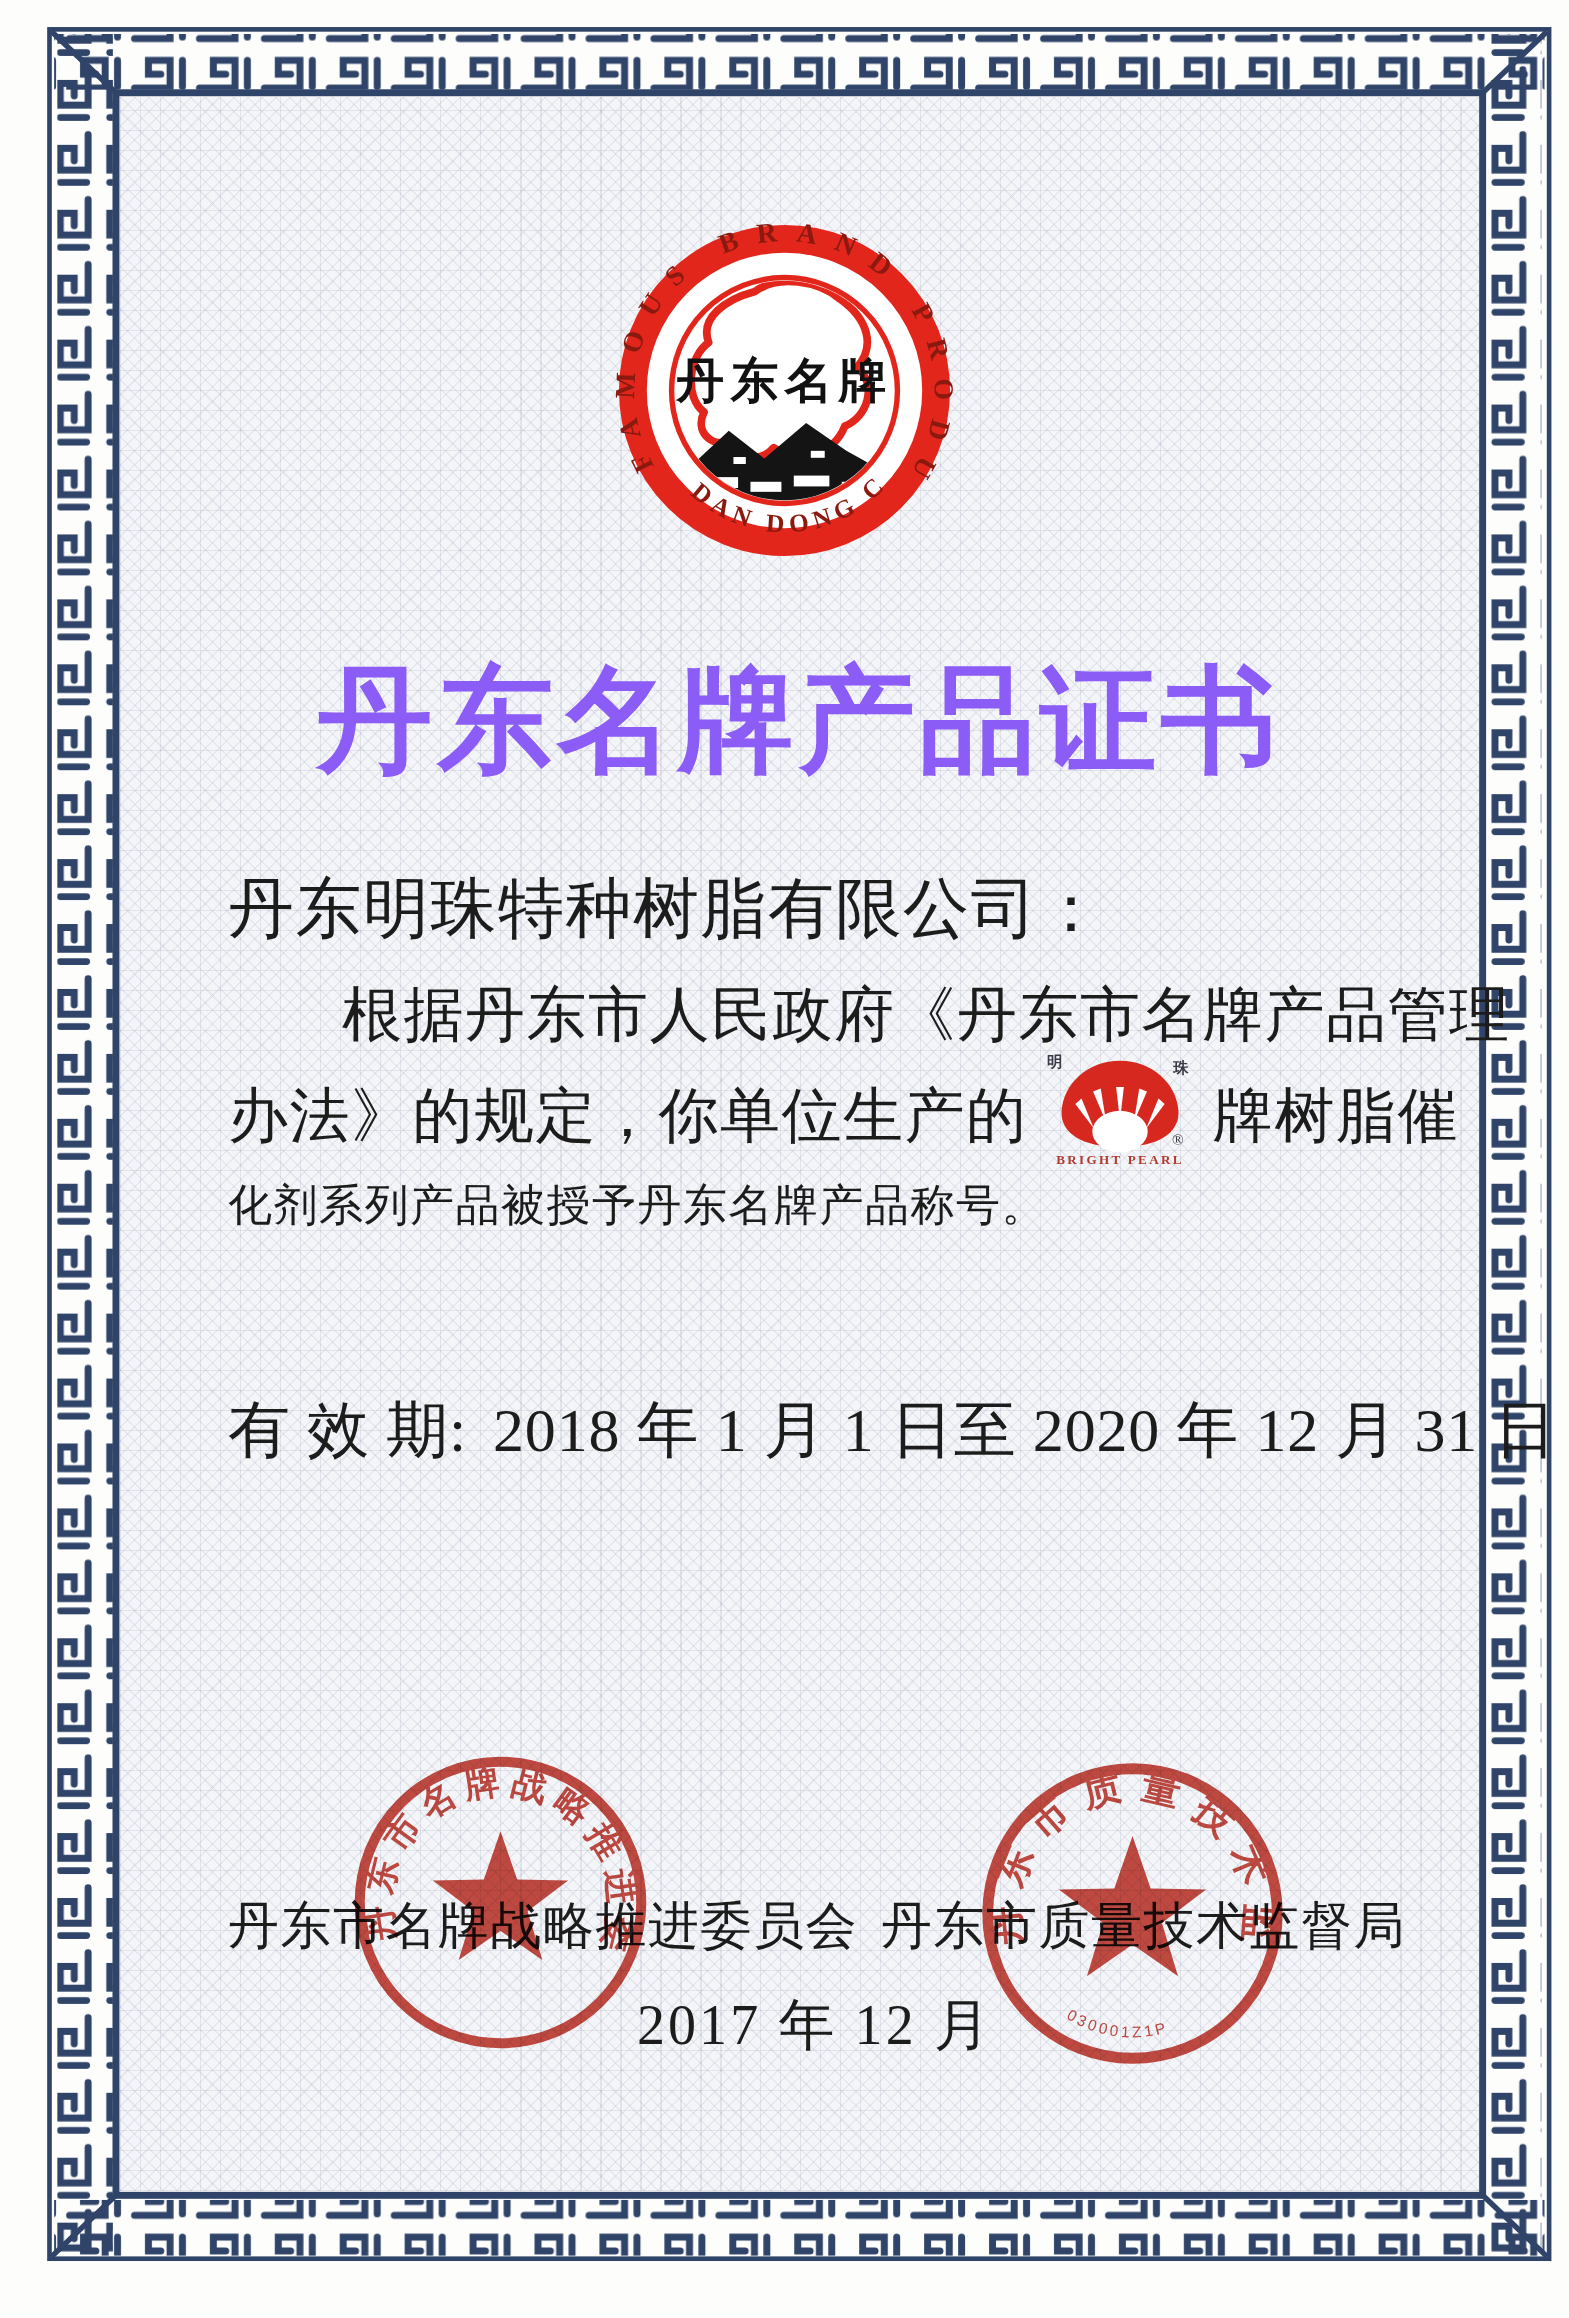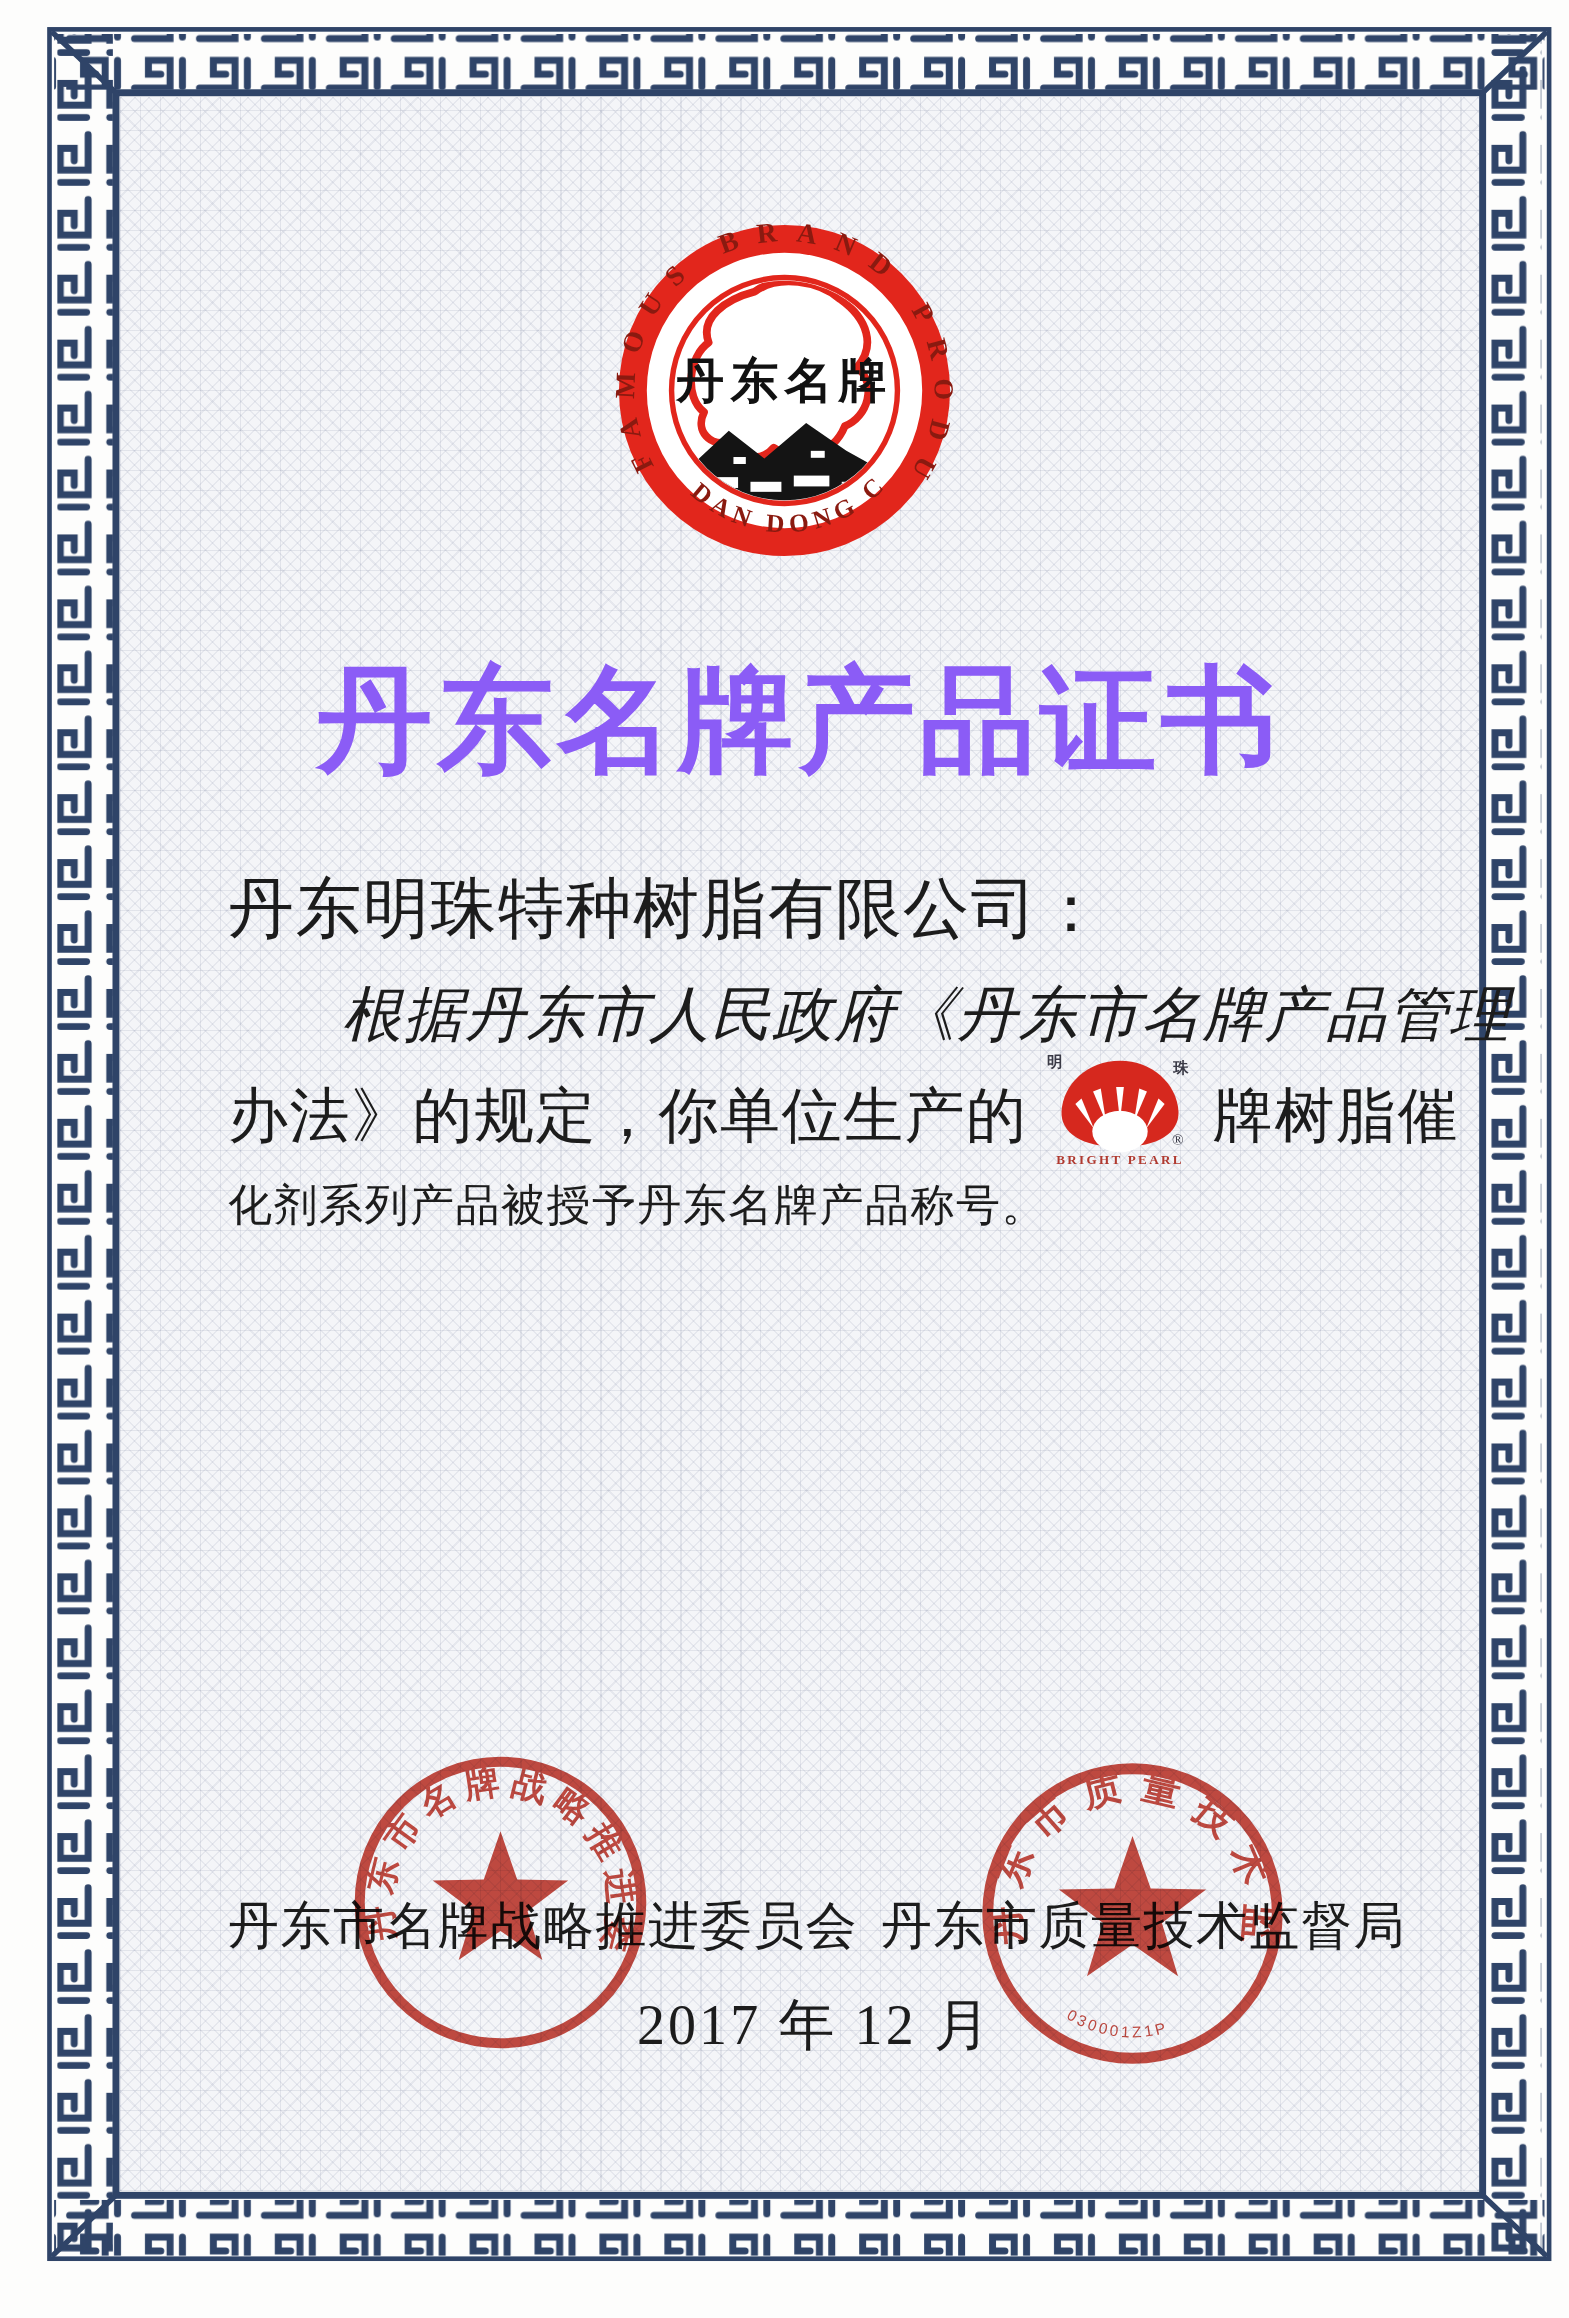--- a/index.html
+++ b/index.html
@@ -24,21 +24,21 @@
   }
   
   .abs { position:absolute; z-index:3; }
   #title {
     left:116px; top:643px; width:1366px;
     font-size:116px; font-weight:bold; letter-spacing:4.6px;
     text-align:center; color:#8b5cf6;
   }
   .bodytext { color:#1c1c1c; }
   #company-line { left:228px; top:864px; font-size:66px; letter-spacing:1.5px; }
-  #para-line1   { left:228px; top:975px; font-size:60px; letter-spacing:1.5px; text-indent:114px;font-style:italic; }
+  #para-line1   { left:228px; top:975px; font-size:60px; letter-spacing:1.5px; text-indent:114px; }
   #para-line2   { left:228px; top:1076px; font-size:60px; letter-spacing:1.5px; display:flex; align-items:flex-start; }
   #para-line3   { left:228px; top:1176px; font-size:44px; letter-spacing:1.5px; }
   #brand-logo-wrap { position:relative; top:-26px; margin:0 10.8px; width:164px; height:117px; flex:0 0 auto; }
   #validity-line { left:228px; top:1388px; font-size:62px; letter-spacing:0.8px; }
   #certno-line   { left:228px; top:1493px; font-size:62px; letter-spacing:0.8px; }
   .label-gap { margin-right:26px; }
   #org-left  { left:228px;  top:1892px; font-size:51px; letter-spacing:1.5px; }
   #org-right { left:881px; top:1892px; font-size:51px; letter-spacing:1.5px; }
   #issue-date { left:576px; top:1988px; width:417px; text-align:right; font-size:56px; letter-spacing:3.1px; }
   
@@ -137,20 +137,23 @@
         <ellipse cx="106" cy="106" rx="36" ry="27" fill="#ffffff"></ellipse>
         <text x="182" y="124" font-size="20" fill="#3a3a46" text-anchor="middle" font-family="Liberation Serif, serif">®</text>
         <text x="106" y="148" font-size="17" font-weight="bold" fill="#b03a30" letter-spacing="3" text-anchor="middle" font-family="Liberation Serif, serif">BRIGHT PEARL</text>
       </svg>
     </span>
     <span>牌树脂催</span>
   </div>
 
   <div id="para-line3" class="abs bodytext">化剂系列产品被授予丹东名牌产品称号。</div>
 
+  <div id="validity-line" class="abs bodytext">
+    <span class="label-gap">有 效 期:</span><span>2018 年 1 月 1 日至 2020 年 12 月 31 日</span>
+  </div>
 
   <div id="org-left" class="abs bodytext">丹东市名牌战略推进委员会</div>
   <div id="org-right" class="abs bodytext">丹东市质量技术监督局</div>
   <div id="issue-date" class="abs bodytext">2017 年 12 月</div>
 
   <svg id="stamp-left" class="stamp" width="297" height="297" viewBox="-192 -192 384 384">
     <defs>
         <path id="stampArcL" d="M -135 46 A 142 142 0 1 1 135 46" fill="none"></path>
       </defs>
     <circle cx="0" cy="0" r="182" fill="none" stroke="#bf3328" stroke-width="13"></circle>

